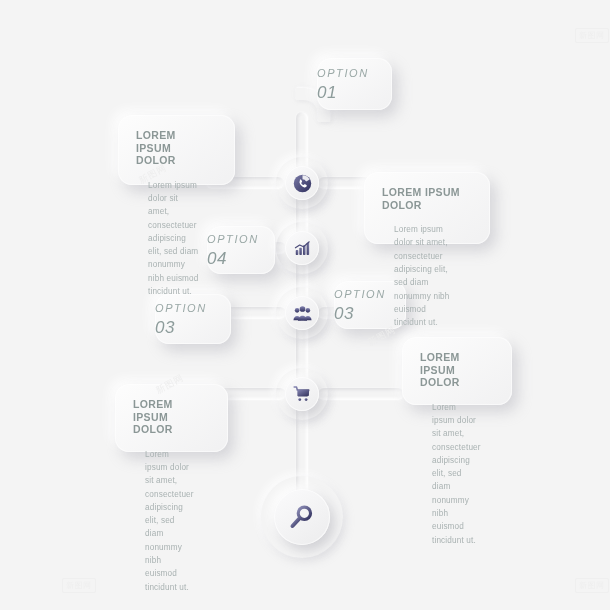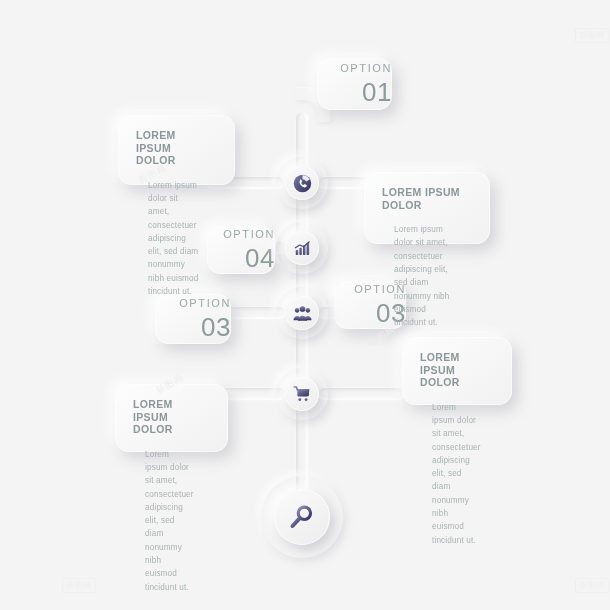--- a/index.html
+++ b/index.html
@@ -39,27 +39,27 @@
   .card{
     position:absolute;
     background:linear-gradient(145deg,#fdfdfd,#f1f1f2);
     border-radius:14px;
     box-shadow: 6px 7px 14px rgba(171,171,180,.42),
                -5px -5px 12px rgba(255,255,255,.95),
                 0 0 0 1px rgba(255,255,255,.55) inset;
   }
 
   
-  .opt{display:flex;flex-direction:column;align-items:flex-end;justify-content:center;}
+  .opt{display:flex;flex-direction:column;align-items:flex-start;justify-content:center;font-style:italic;}
   .opt .opt-word{
     font-size:11px;letter-spacing:1.6px;color:#9aa8a6;
     font-weight:400;line-height:1;margin-bottom:5px;
   }
   .opt .opt-num{
-    font-size:26px;color:#8d9c9b;font-weight:300;line-height:1;
+    font-size:17px;color:#8d9c9b;font-weight:300;line-height:1;
     letter-spacing:.5px;
   }
 
   
   .txt{padding:14px 24px 14px 18px;box-sizing:border-box;}
   .txt h4{
     margin:0 0 5px 0;
     font-size:10.5px;letter-spacing:.35px;color:#8b9796;
     font-weight:700;text-transform:uppercase;line-height:1.2;
   }

